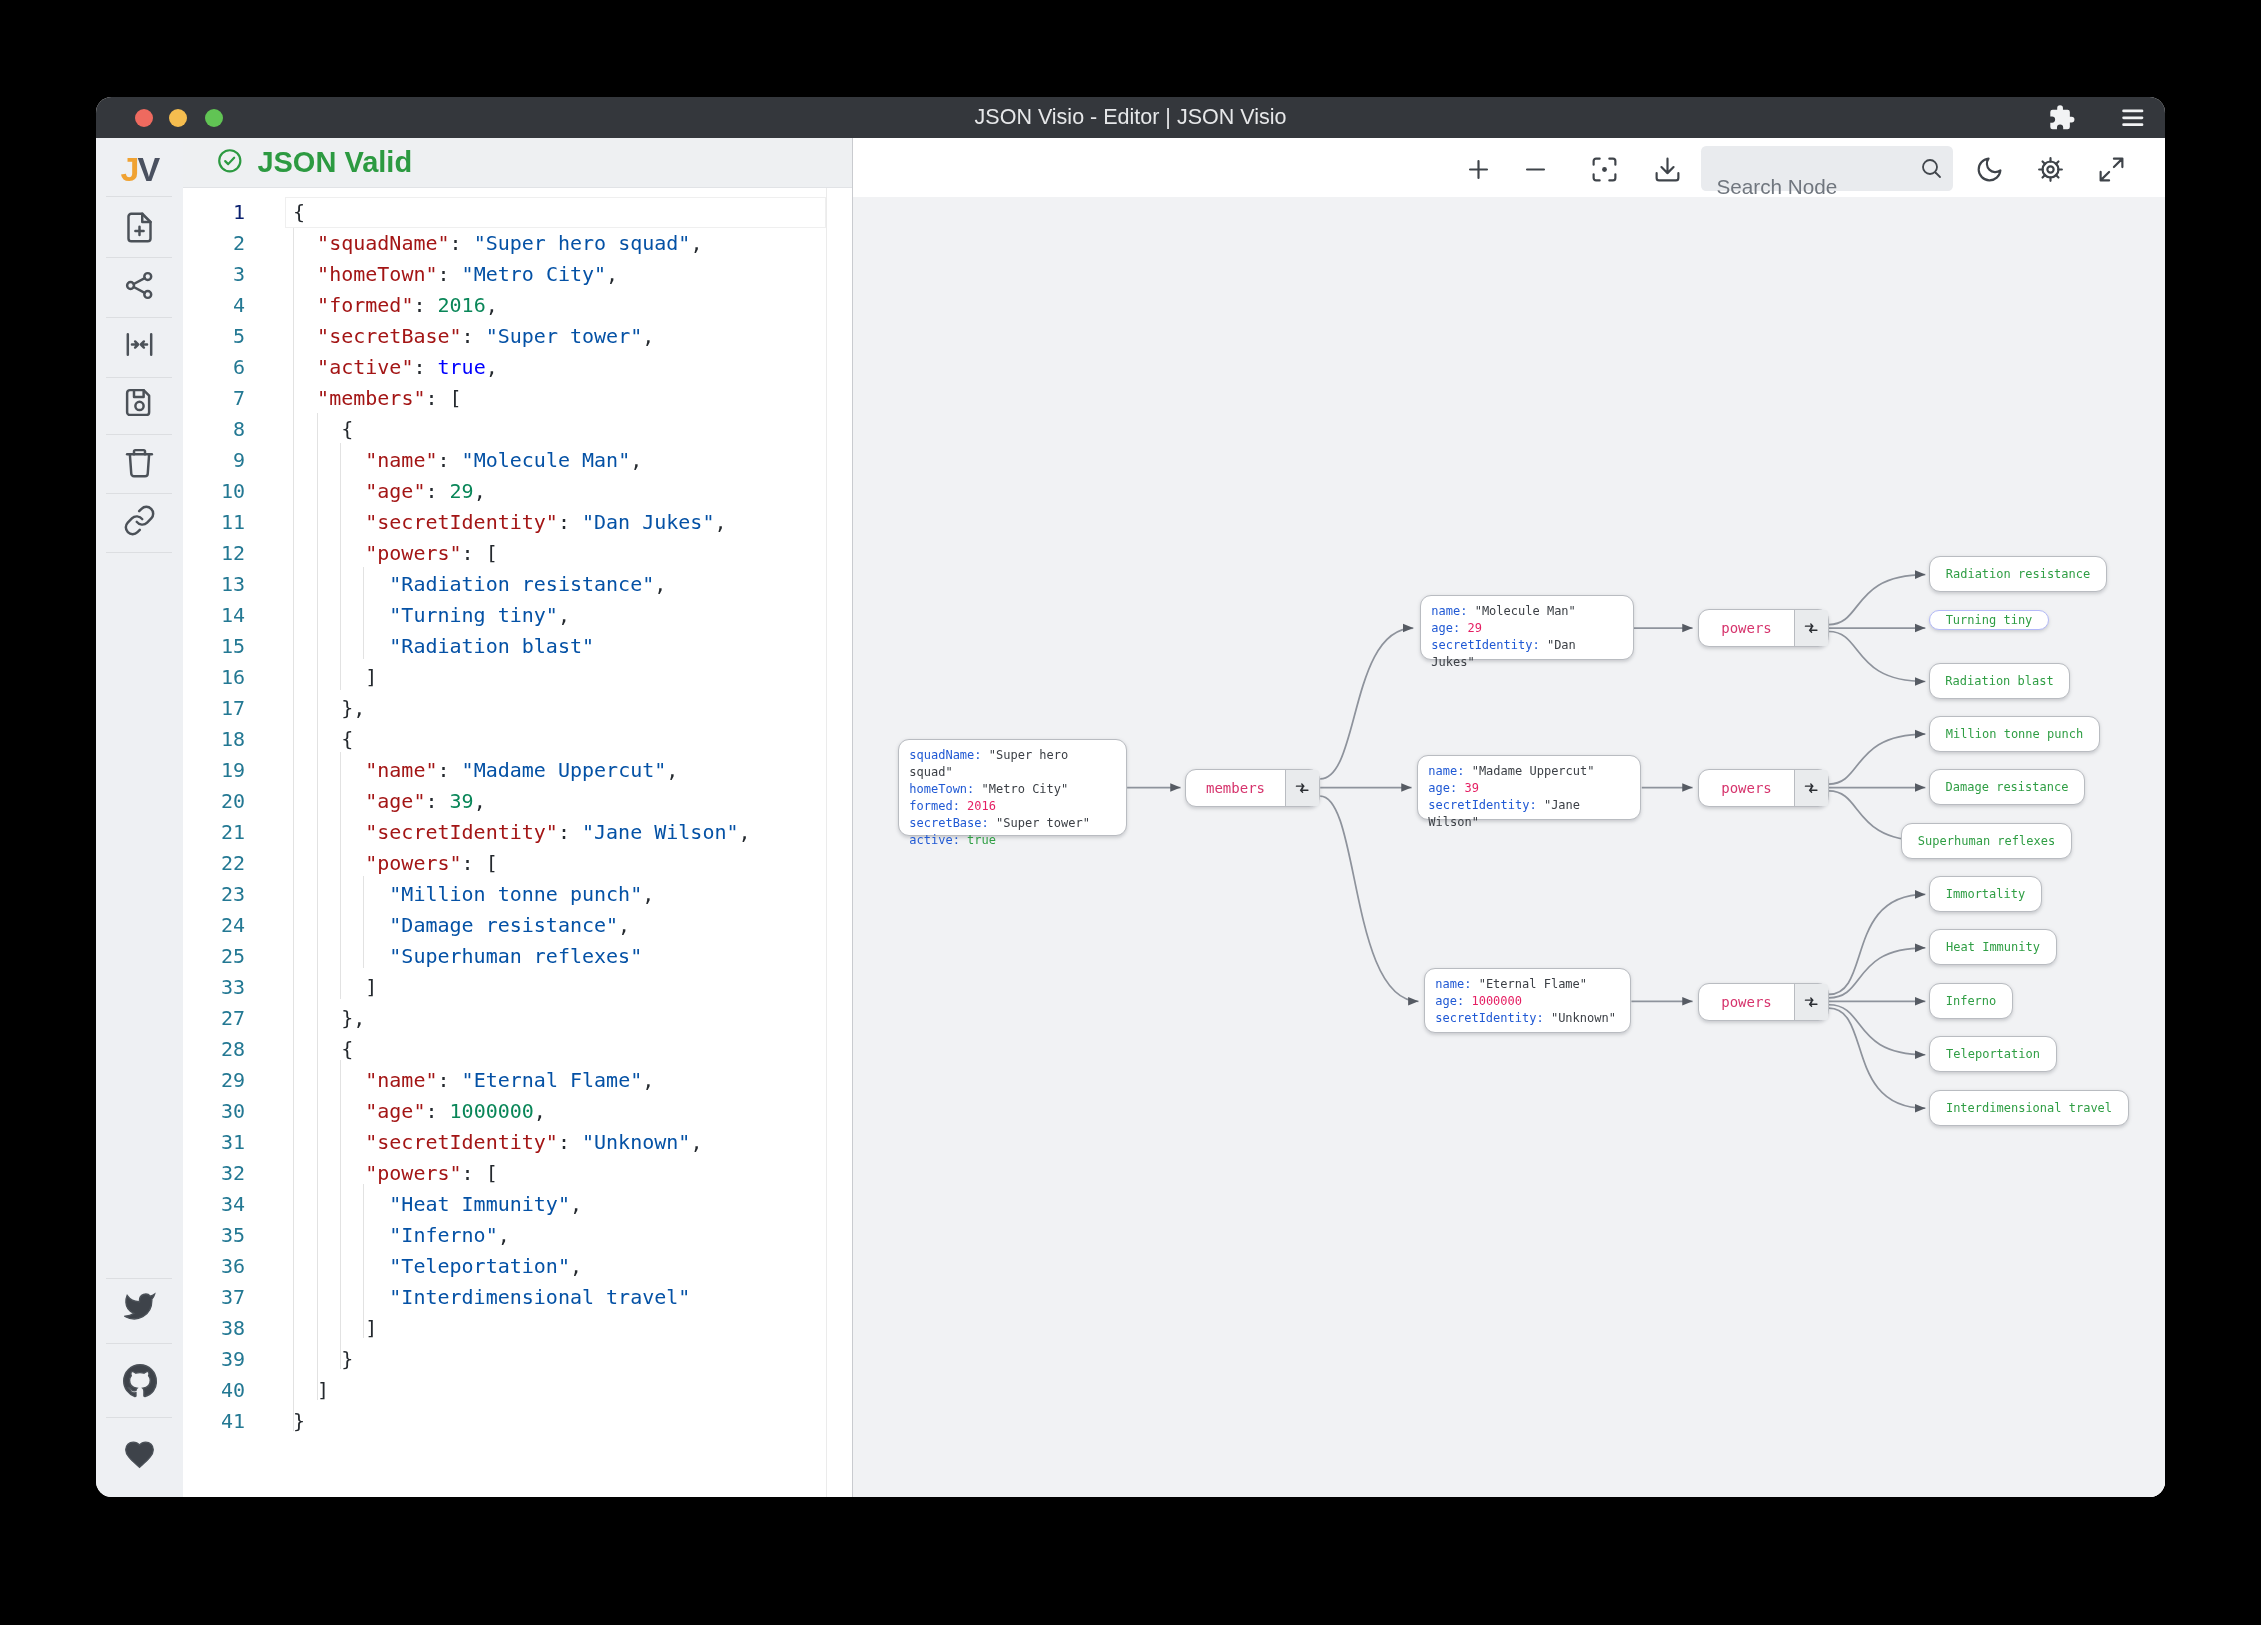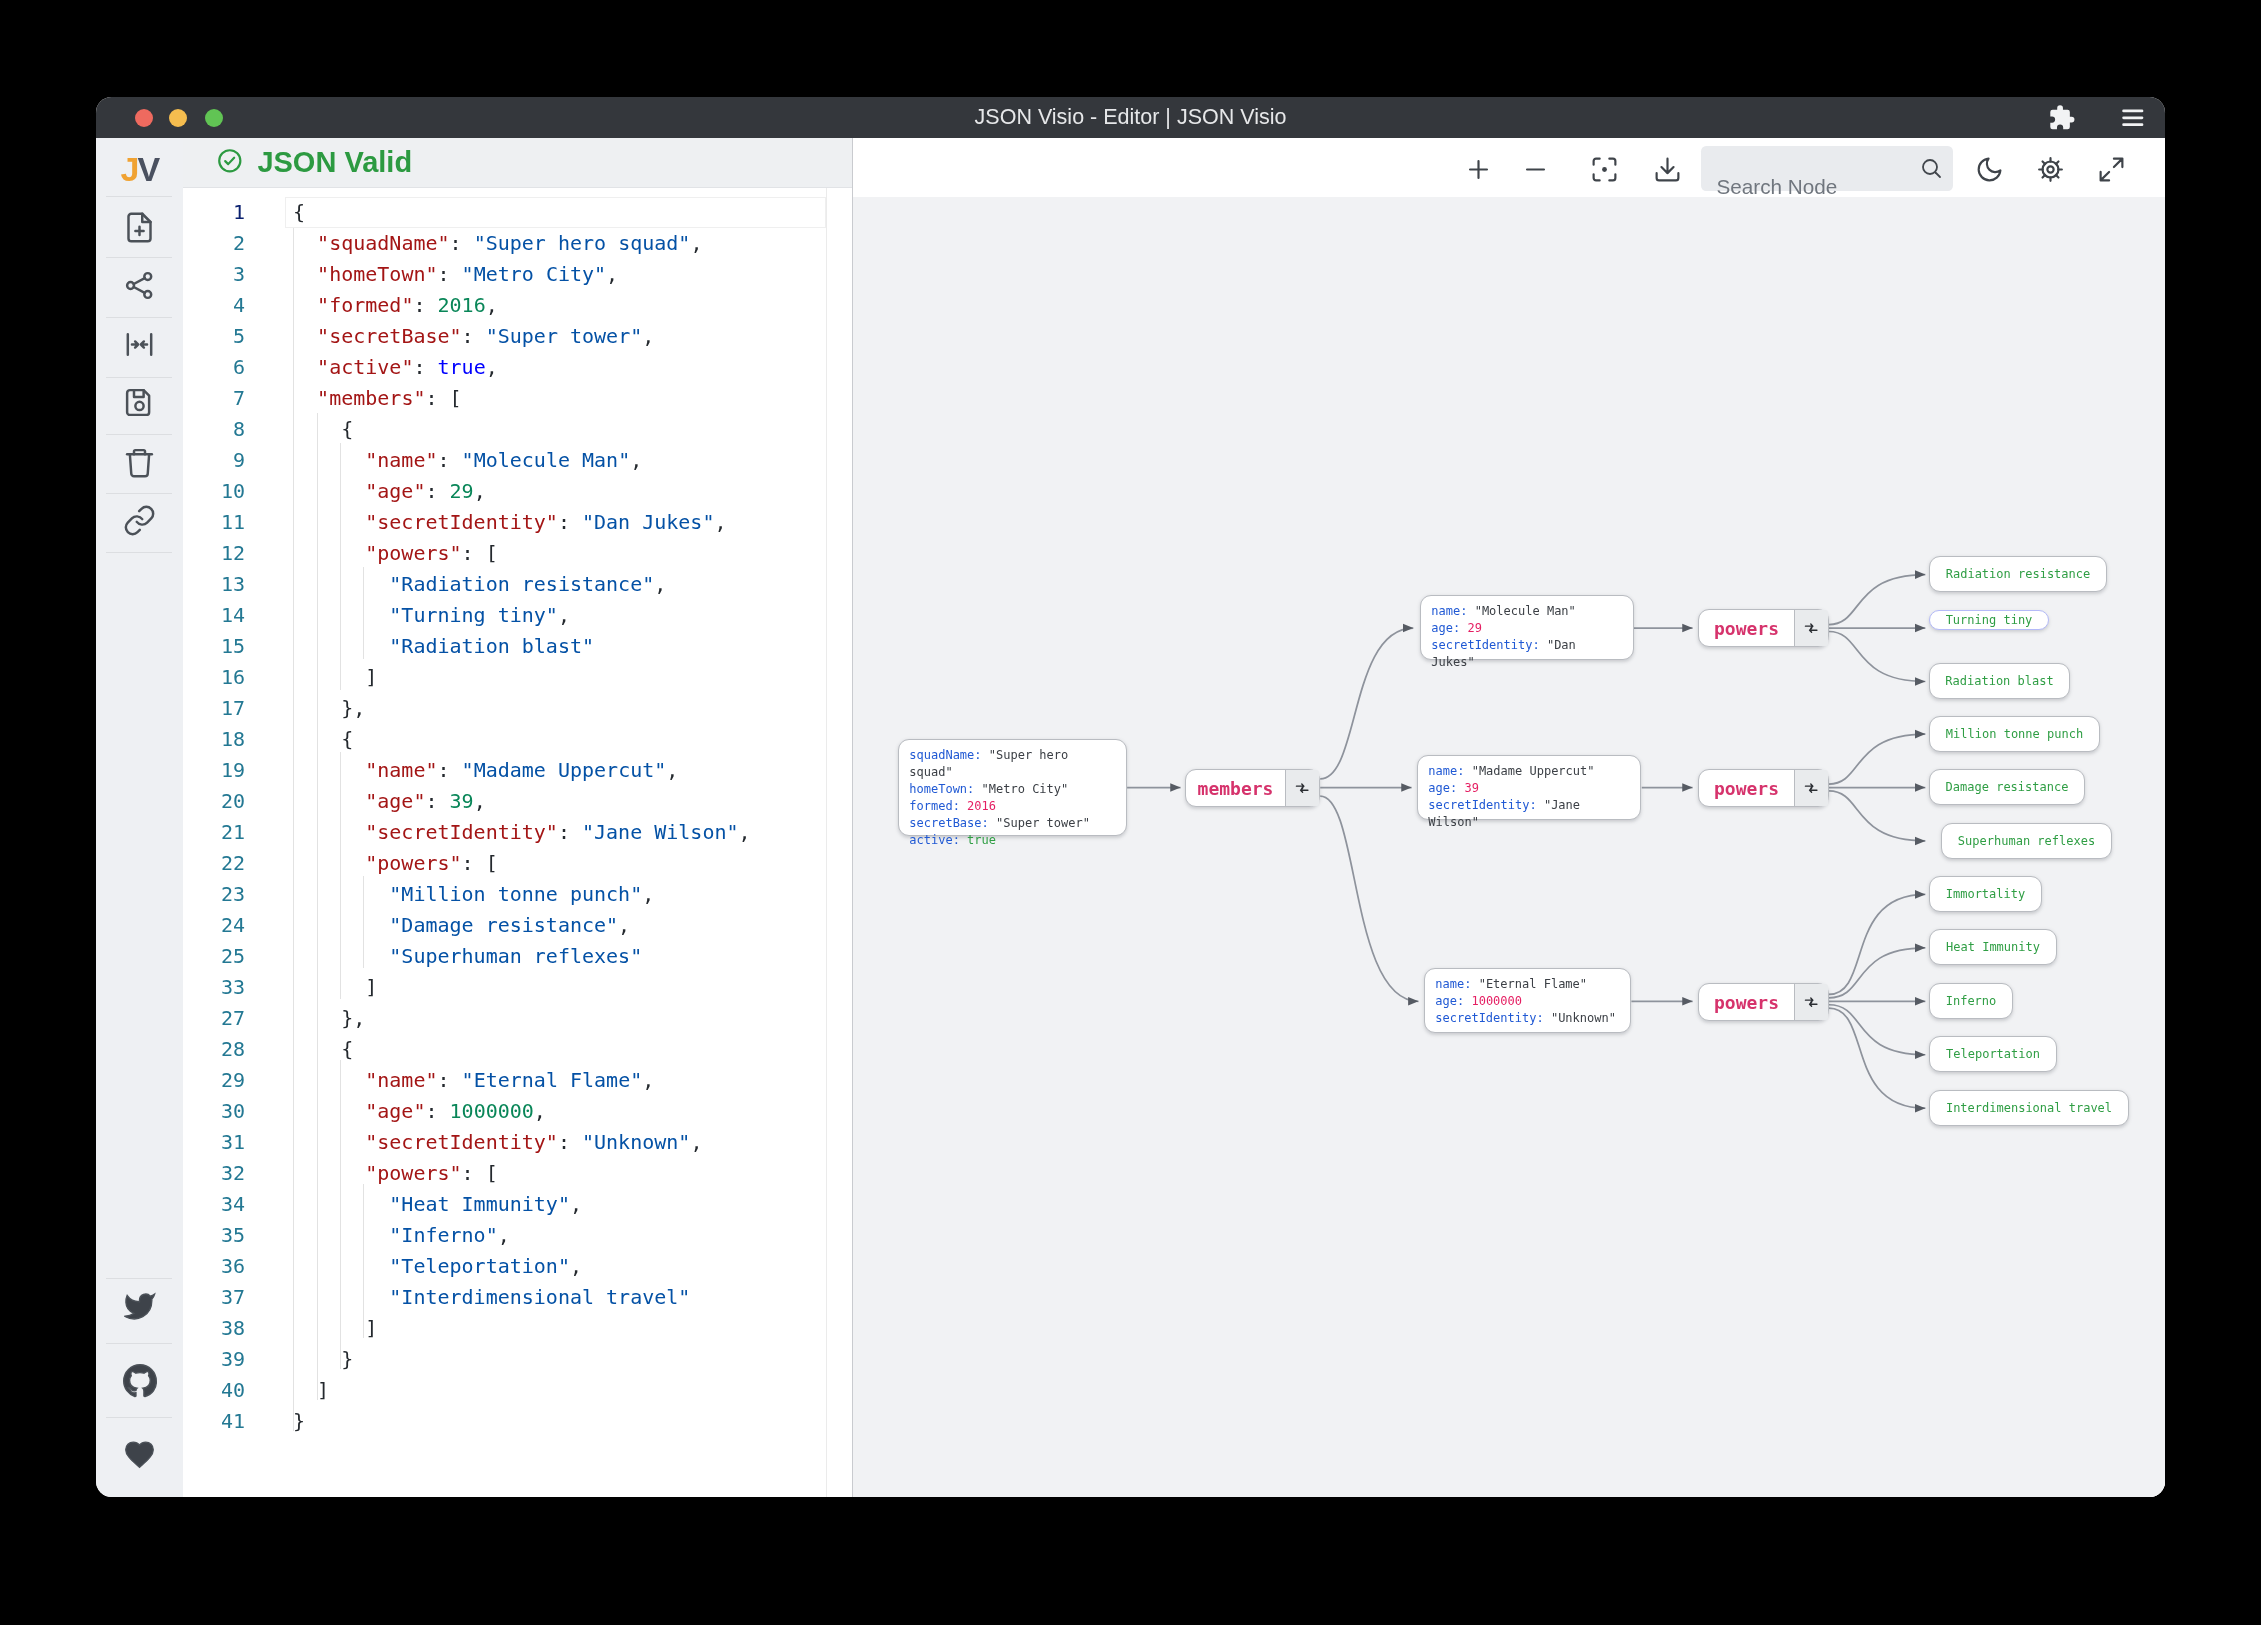--- a/index.html
+++ b/index.html
@@ -48,21 +48,21 @@
   .search .mag{position:absolute;right:10.3px;top:10.3px;}
   .canvas{position:absolute;left:0;top:59px;width:1312px;height:1300px;background:#f1f2f4;}
   .edges{position:absolute;left:0;top:0;width:1312px;height:1300px;}
   .node{position:absolute;background:#fff;border:0.9px solid #b9bcc1;border-radius:11px;box-shadow:0 1.7px 3.4px rgba(90,95,105,.25);box-sizing:border-box;font-family:"DejaVu Sans Mono",monospace;}
   .obj-node{padding:6.9px 10.3px;font-size:12px;line-height:17px;}
   .obj-row .k{color:#2059d4;}
   .obj-row .v-str{color:#3c4046;}
   .obj-row .v-num{color:#e51e62;}
   .obj-row .v-bool{color:#2f9e44;}
   .arr-node{display:flex;}
-  .arr-node .lblwrap{flex:1;display:flex;align-items:center;justify-content:center;font-size:18px;font-weight:700;color:#d6336c;}
+  .arr-node .lblwrap{flex:1;display:flex;align-items:center;justify-content:center;font-size:14px;font-weight:400;color:#d6336c;}
   .arr-node .expander{width:33px;flex:none;background:#e9ebed;border-left:0.9px solid #b9bcc1;display:flex;align-items:center;justify-content:center;border-radius:0 2.6px 2.6px 0;}
   .leaf{display:flex;align-items:center;justify-content:center;font-size:12px;font-weight:500;color:#2f9e44;}
   .leaf.highlight{border:1.7px solid #b4baf8;}
 </style>
 </head>
 <body>
 
 <div class="stage">
   <div class="window">
 
@@ -368,21 +368,21 @@
                 <path d="M17 12.5H8M10.5 10L8 12.5l2.5 2.5"></path>
               </svg>
           </div>
         </div>
 
         <div class="node leaf" style="left:1076px;top:359px;width:178px;height:36px;">Radiation resistance</div>
         <div class="node leaf highlight" style="left:1076px;top:413px;width:120px;height:20px;">Turning tiny</div>
         <div class="node leaf" style="left:1076px;top:466px;width:141px;height:36px;">Radiation blast</div>
         <div class="node leaf" style="left:1076px;top:519px;width:171px;height:36px;">Million tonne punch</div>
         <div class="node leaf" style="left:1076px;top:572px;width:156px;height:36px;">Damage resistance</div>
-        <div class="node leaf" style="left:1088px;top:626px;width:171px;height:36px;">Superhuman reflexes</div>
+        <div class="node leaf" style="left:1048px;top:626px;width:171px;height:36px;">Superhuman reflexes</div>
         <div class="node leaf" style="left:1076px;top:679px;width:113px;height:36px;">Immortality</div>
         <div class="node leaf" style="left:1076px;top:732px;width:128px;height:36px;">Heat Immunity</div>
         <div class="node leaf" style="left:1076px;top:786px;width:84px;height:36px;">Inferno</div>
         <div class="node leaf" style="left:1076px;top:839px;width:128px;height:36px;">Teleportation</div>
         <div class="node leaf" style="left:1076px;top:893px;width:200px;height:36px;">Interdimensional travel</div>
       </div>
     </div>
 
   </div>
 </div>

